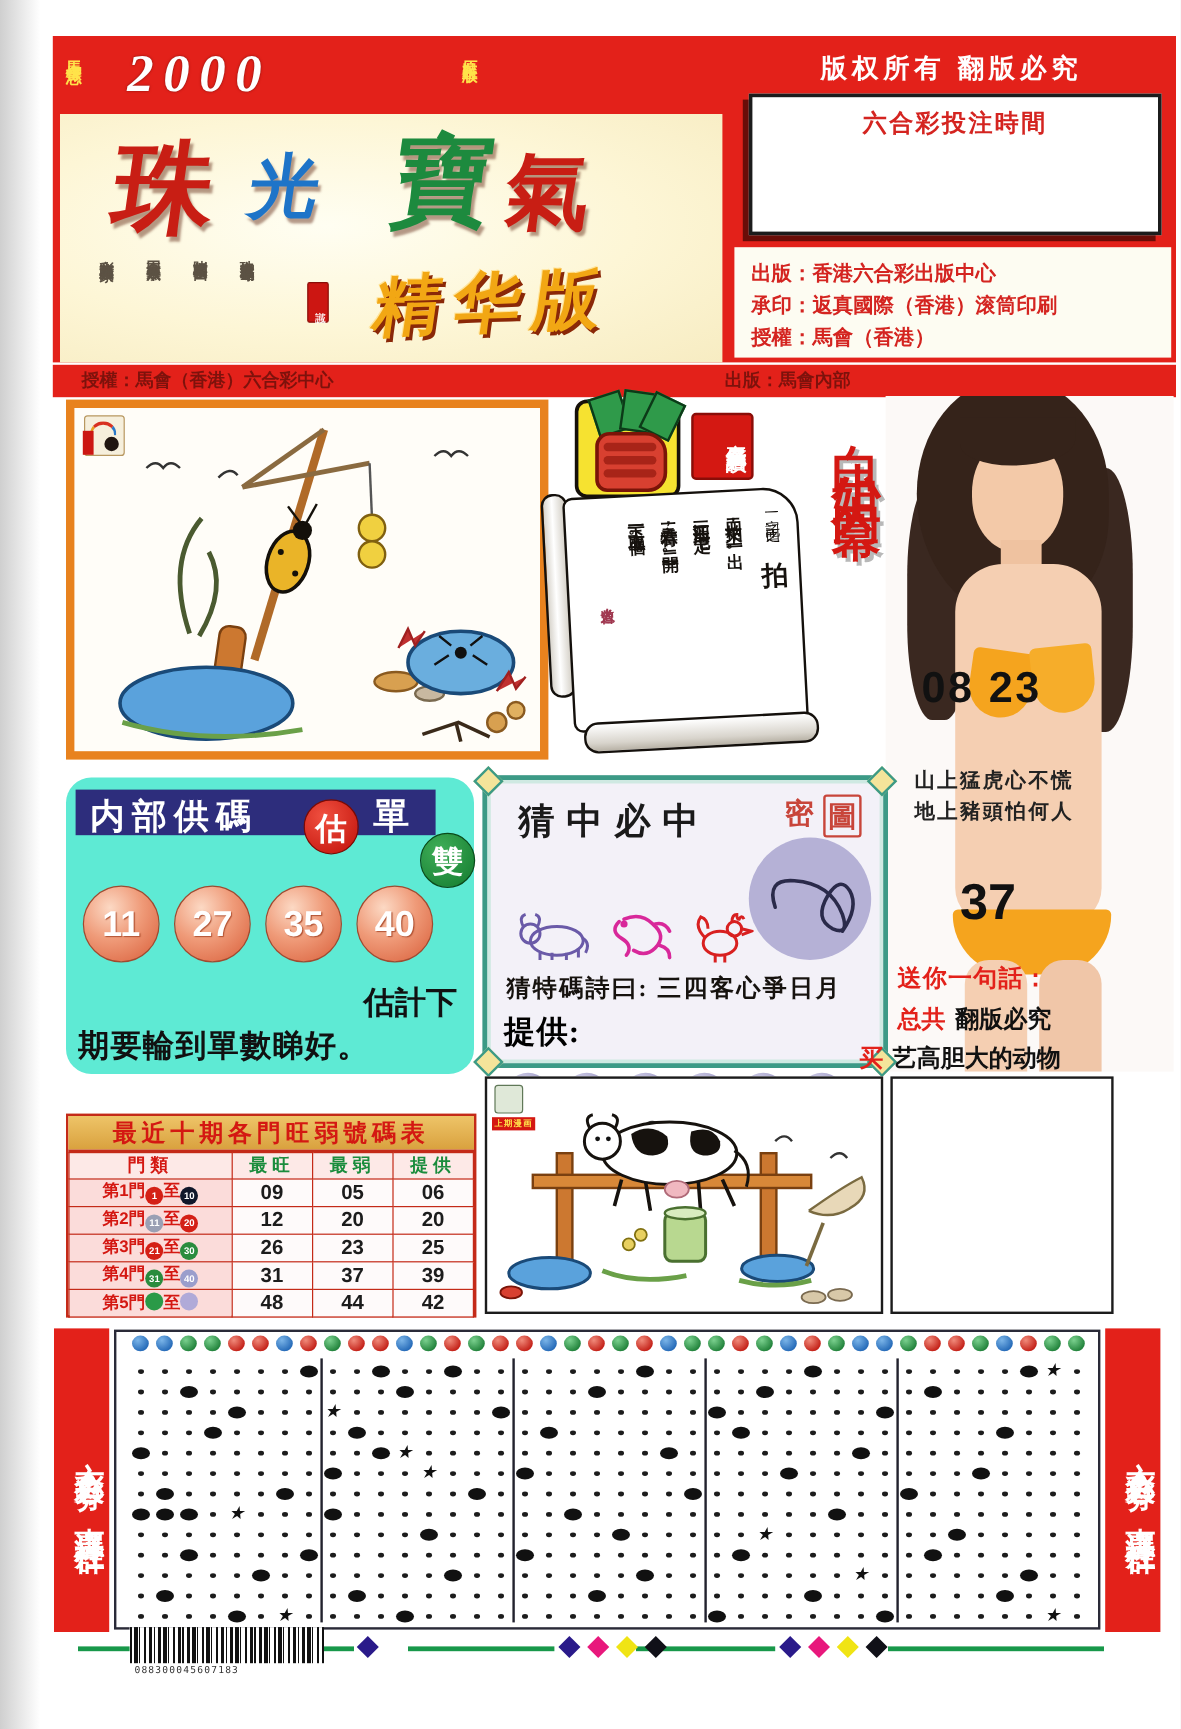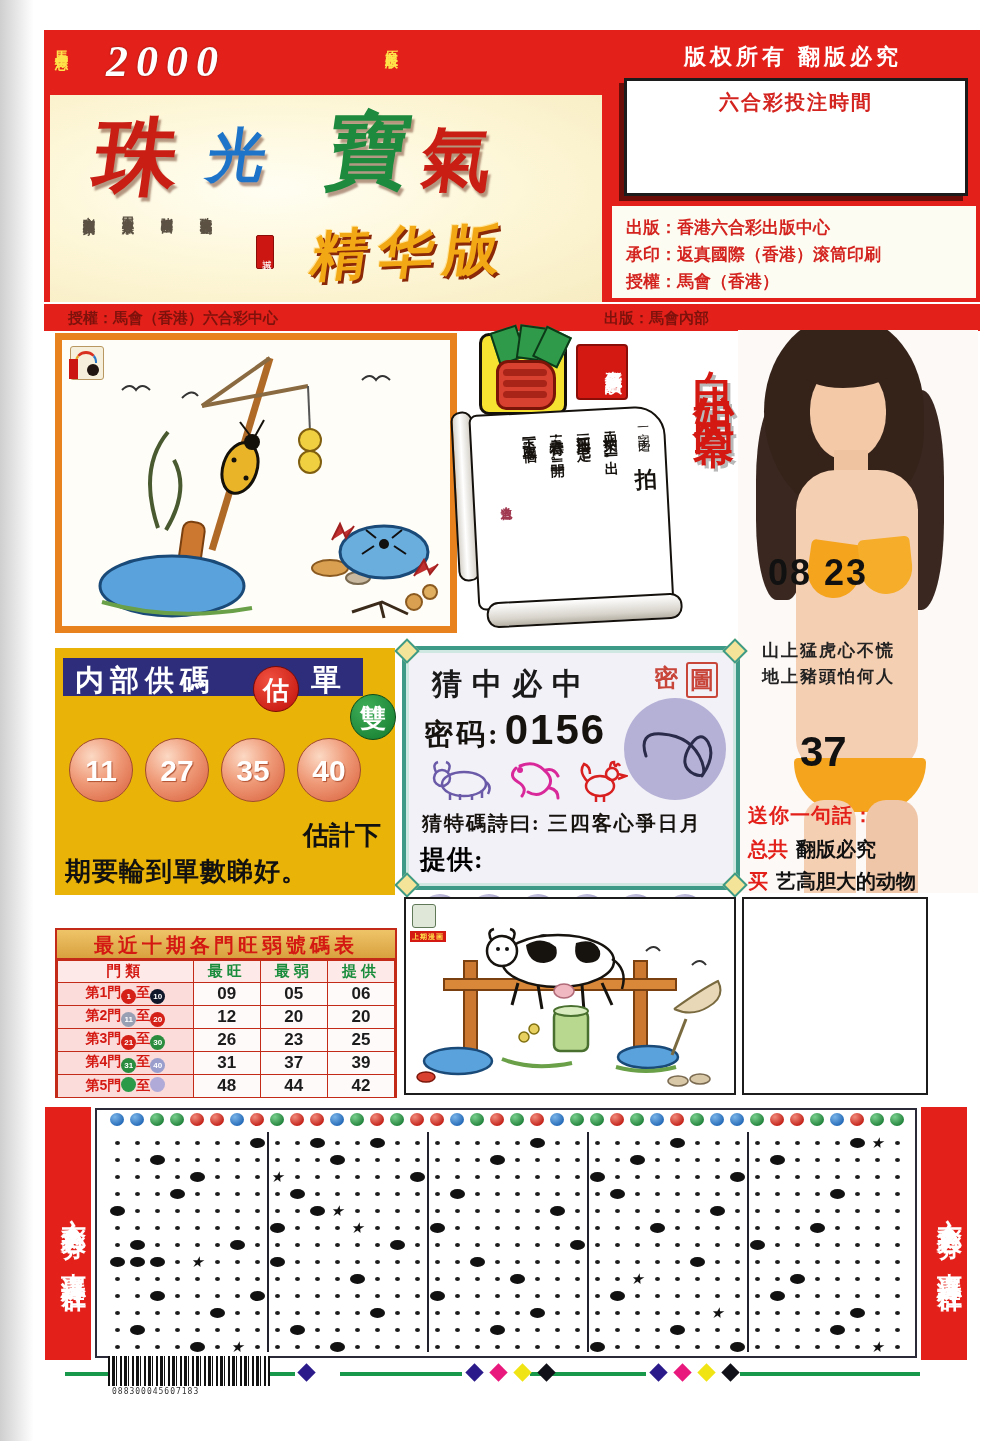--- a/index.html
+++ b/index.html
@@ -105,21 +105,21 @@
   .photo .legB{position:absolute;left:128px;top:470px;width:52px;height:120px;background:#f0c6a8;border-radius:20px;}
   .onphoto{position:absolute;z-index:5;}
   .numpair{font-size:36px;font-weight:bold;color:#111;letter-spacing:2px;}
   .ladypoem{font-family:"Liberation Serif",serif;font-size:17px;font-weight:bold;color:#222;line-height:26px;letter-spacing:2px;}
   .num37{font-size:42px;font-weight:bold;color:#111;}
   .giftlabel{color:#e3211a;font-size:20px;font-weight:bold;letter-spacing:1px;text-align:center;}
   .giftline{font-size:20px;font-weight:bold;color:#111;}
   .giftline .r{color:#e3211a;margin-right:8px;margin-top:35px;}
 
   
-  .intbox{position:absolute;left:55px;top:648px;width:340px;height:247px;background:#eab308;}
+  .intbox{position:absolute;left:55px;top:648px;width:340px;height:247px;background:#5eead4;border-radius:21px;}
   .intbar{position:absolute;left:8px;top:10px;width:300px;height:38px;background:#2d2d7c;}
   .intbar .t{position:absolute;left:12px;top:3px;color:#fff;font-size:29px;font-weight:bold;letter-spacing:6px;}
   .intbar .dan{position:absolute;left:248px;top:2px;color:#fff;font-size:30px;font-weight:bold;}
   .cir{position:absolute;border-radius:50%;color:#fff;font-weight:bold;text-align:center;}
   .gu{left:198px;top:18px;width:46px;height:46px;background:radial-gradient(circle at 35% 30%,#f05040,#c01008);font-size:26px;line-height:46px;border:1px solid #7a0a04;}
   .shuang{left:295px;top:46px;width:46px;height:46px;background:radial-gradient(circle at 35% 30%,#3fae58,#127a2e);font-size:26px;line-height:46px;border:1px solid #0a4a1a;}
   .ballrow4{position:absolute;left:14px;top:90px;display:flex;gap:12px;}
   .bigball{width:64px;height:64px;border-radius:50%;border:1px solid #a04a30;
         background:radial-gradient(circle at 35% 28%,#fcd9c4,#ef9a78 45%,#dd6a46 88%);
         color:#fff;font-size:30px;font-weight:bold;text-align:center;line-height:64px;
@@ -324,21 +324,21 @@
   <div class="onphoto numpair" style="left:768px;top:552px;" data-name="tip-number-pair">08    23</div>
   <div class="onphoto ladypoem" style="left:762px;top:638px;" data-name="tiger-pig-poem">
     <div>山上猛虎心不慌</div>
     <div>地上豬頭怕何人</div>
   </div>
   <div class="onphoto num37" style="left:800px;top:728px;" data-name="tip-number-single">37</div>
   <div class="onphoto giftlabel" style="left:748px;top:802px;" data-name="gift-phrase-label">送你一句話：</div>
   <div class="onphoto giftline" style="left:748px;top:836px;" data-name="gift-line-1">
     <span class="r">总共</span><span>翻版必究</span>
   </div>
-  <div class="onphoto giftline" style="left:748px;top:868px;" data-name="gift-line-2">
+  <div class="onphoto giftline" style="left:716px;top:868px;" data-name="gift-line-2">
     <span class="r">买</span><span>艺高胆大的动物</span>
   </div>
 
   <div class="intbox" data-name="internal-codes-box">
     <div class="intbar" data-name="internal-codes-header">
       <span class="t">内部供碼</span>
       <span class="dan" data-name="odd-label">單</span>
     </div>
     <div class="cir gu" data-name="estimate-badge">估</div>
     <div class="cir shuang" data-name="even-badge">雙</div>
@@ -359,24 +359,20 @@
       <i class="corner c4"></i>
     <div class="gtitle" data-name="guess-title">猜中必中</div>
     <div class="mitu" data-name="secret-diagram-seal">
       <span>密</span>
       <span class="boxed">圖</span>
     </div>
     <div class="mcircle" data-name="secret-diagram-circle">
       <svg width="102" height="102" viewBox="0 0 102 102" data-name="scribble-icon">
         <path d="M22 58 q-8 -24 16 -22 q30 2 40 28 q6 18 -8 12 q-16 -8 -4 -28 q10 -16 18 -4 q8 14 -6 34" fill="none" stroke="#2a2a4a" stroke-width="3" stroke-linecap="round"></path>
       </svg>
-    </div>
-    <div class="pwline" data-name="password-line">
-      <span class="lab">密码:</span>
-      <span class="pw" data-name="password-value">0156</span>
     </div>
     <div class="zoo" data-name="zodiac-row">
       <svg width="62" height="44" viewBox="0 0 62 44" data-name="ox-icon">
         <ellipse cx="34" cy="26" rx="22" ry="12" fill="none" stroke="#6a5aa8" stroke-width="2.5"></ellipse>
         <circle cx="12" cy="20" r="8" fill="none" stroke="#6a5aa8" stroke-width="2.5"></circle>
         <path d="M6 14 q-4 -8 2 -10 M18 14 q4 -8 -2 -10 M20 36 v6 M30 36 v6 M42 36 v6 M52 32 v8 M56 24 q6 4 2 12" fill="none" stroke="#6a5aa8" stroke-width="2.5"></path>
       </svg>
       <svg width="56" height="44" viewBox="0 0 56 44" data-name="dragon-icon">
         <path d="M10 10 q-8 8 2 14 q10 6 4 14 M14 8 q14 -6 24 4 q12 10 2 20 q-8 8 -18 2 M40 12 q8 -2 12 6 M44 30 q8 2 8 10" fill="none" stroke="#d8289a" stroke-width="3" stroke-linecap="round"></path>
         <circle cx="14" cy="12" r="3" fill="#d8289a"></circle>

